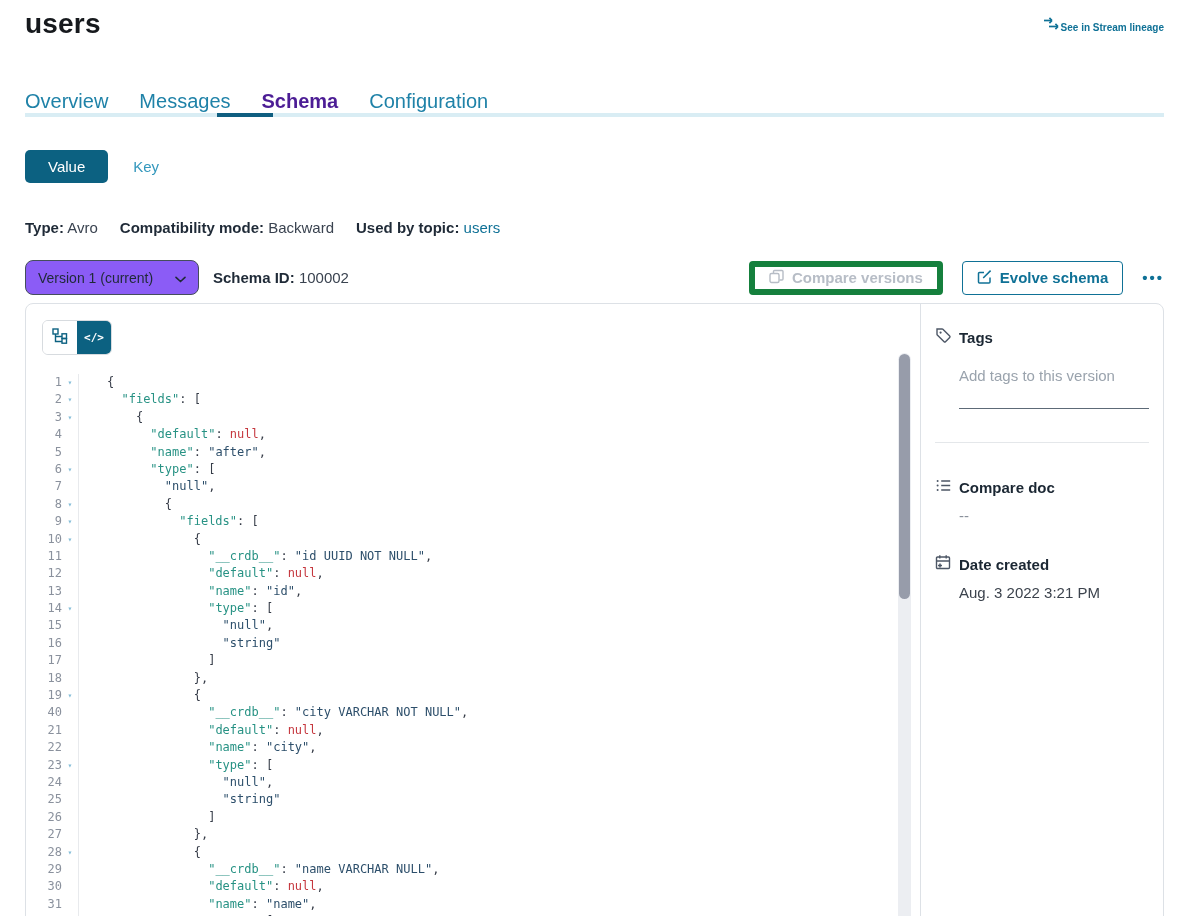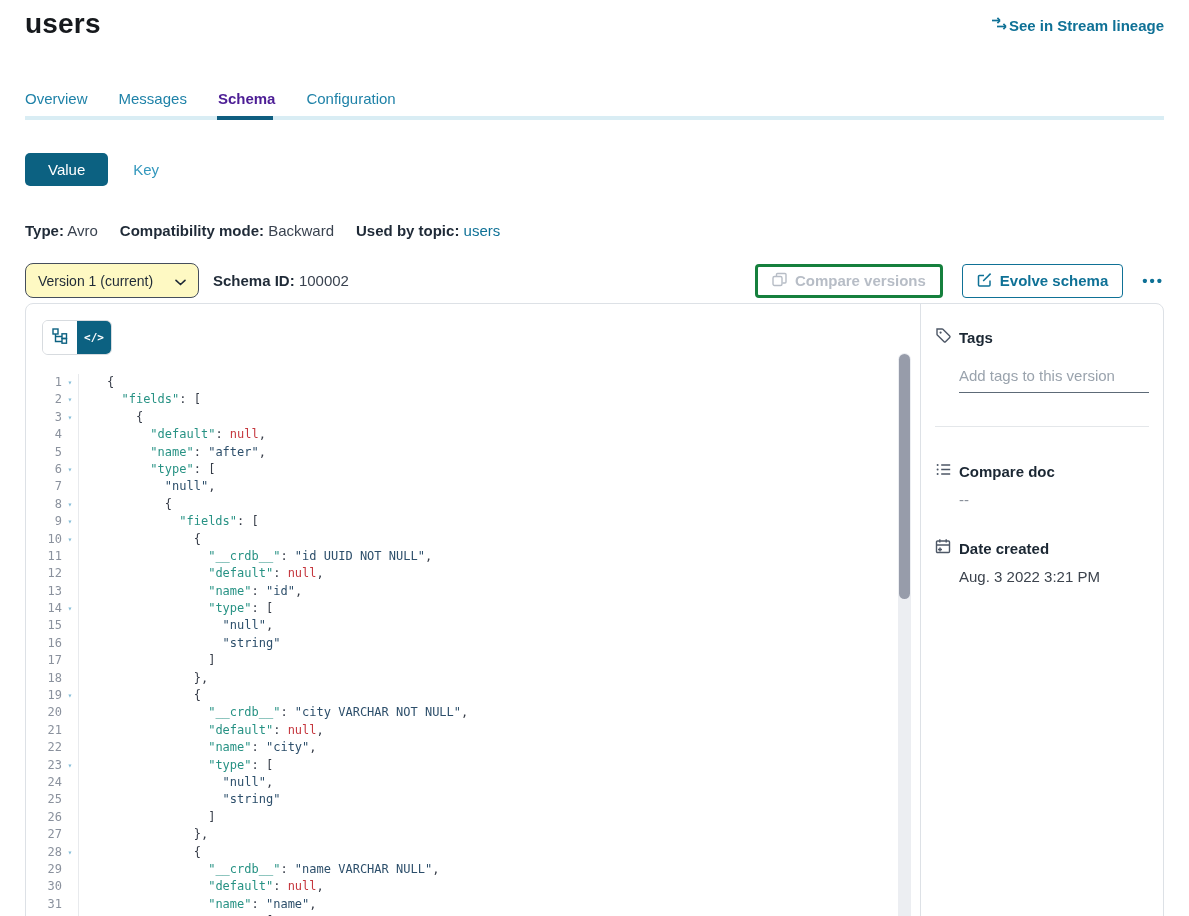--- a/index.html
+++ b/index.html
@@ -3,52 +3,52 @@
 <meta charset="utf-8">
 <style>
   * { margin:0; padding:0; box-sizing:border-box; }
   html,body { width:1189px; height:916px; overflow:hidden; background:#ffffff;
     font-family:"Liberation Sans", sans-serif; color:#1f2a37; }
   .page { padding:0 25px; position:relative; width:1189px; height:916px; }
 
   
   .header { display:flex; justify-content:space-between; align-items:flex-start; padding-top:8px; }
   .page-title { font-size:28px; font-weight:700; color:#16191d; letter-spacing:.2px; }
-  .lineage-link { display:flex; align-items:center; gap:1px; color:#0f7196; font-size:15px;
+  .lineage-link { display:flex; align-items:flex-end; gap:1px; color:#0f7196; font-size:10px;
     font-weight:600; margin-top:8px; cursor:pointer; }
 
   
   .tabs { display:flex; gap:31px; margin-top:50px; }
-  .tab { font-size:15px; color:#1f82a8; padding-bottom:9px; cursor:pointer; font-weight:400; }
+  .tab { font-size:20px; color:#1f82a8; padding-bottom:0; cursor:pointer; font-weight:400; }
   .tab.active { color:#4c1d95; font-weight:600; position:relative; }
   .tab-track { height:4px; background:#d9edf4; position:relative; width:1139px; }
   .tab-track .active-seg { position:absolute; left:192px; width:56px; height:4px; background:#0f5e80; }
 
   
   .vk-row { margin-top:33px; display:flex; align-items:center; gap:25px; }
   .value-btn { background:#0c6181; color:#fff; font-size:15px; padding:8px 23px; border:none;
     border-radius:5px; cursor:pointer; font-family:inherit; }
   .key-link { color:#3498bd; font-size:15px; cursor:pointer; }
 
   
   .meta-row { margin-top:36px; font-size:15px; display:flex; gap:22px; color:#3a4350; }
   .meta-item b { color:#1f2a37; font-weight:700; }
   .link { color:#0f7196; cursor:pointer; }
 
   
   .controls-row { margin-top:24px; display:flex; align-items:center; }
   .version-select { width:174px; height:35px; border:1px solid #454e5c; border-radius:8px;
     display:flex; align-items:center; justify-content:space-between; padding:0 12px;
-    font-size:14px; color:#1f2a37; cursor:pointer; background:#fef9c3; }
+    font-size:14px; color:#1f2a37; cursor:pointer; background:#8b5cf6; }
   .schema-id { margin-left:14px; font-size:15px; color:#3a4350; }
   .schema-id b { color:#1f2a37; font-weight:700; }
   .controls-right { margin-left:auto; display:flex; align-items:center; gap:19px; }
   .btn { height:34px; display:flex; align-items:center; gap:8px; padding:0 14px; font-size:15px;
     font-weight:600; border-radius:4px; background:#fff; font-family:inherit; cursor:pointer; }
-  .btn.disabled { color:#b7bdc6; border:3px solid #15803d; cursor:default; }
+  .btn.disabled { color:#b7bdc6; border:6px solid #15803d; cursor:default; }
   .btn.primary-outline { color:#0f7196; border:1px solid #0f7196; }
   .more-dots { color:#0f7196; font-size:15px; letter-spacing:2px; font-weight:700; cursor:pointer; }
 
   
   .panel { position:absolute; left:25px; top:303px; width:1139px; height:660px;
     border:1px solid #dde1e6; border-radius:8px; display:flex; background:#fff; }
   .code-pane { width:897px; position:relative; border-right:1px solid #dde1e6; overflow:hidden; }
 
   .view-toggle { display:inline-flex; margin:16px 0 0 16px; border-radius:6px; overflow:hidden;
     border:1px solid #d7dbdf; }
@@ -70,21 +70,21 @@
   .scrollbar-track { position:absolute; right:9px; top:49px; width:13px; height:calc(100% - 49px);
     background:#eceef2; border-radius:7px; }
   .scrollbar-thumb { position:absolute; left:1px; top:1px; width:11px; height:245px;
     background:#979caa; border-radius:6px; cursor:pointer; }
 
   
   .side-pane { flex:1; padding:23px 14px 0 14px; }
   .side-header { display:flex; align-items:center; gap:7px; font-size:15px; font-weight:700; color:#1b2733; }
   .side-header svg { flex:0 0 auto; }
   .tags-input { margin:16px 0 0 24px; width:190px; border:none; border-bottom:1px solid #5d6a77;
-    font-size:15px; padding:4px 0 8px 0; font-family:inherit; color:#1f2a37; outline:none; background:transparent; }
+    font-size:15px; padding:4px 0 24px 0; font-family:inherit; color:#1f2a37; outline:none; background:transparent; }
   .tags-input::placeholder { color:#9aa3ad; }
   .side-divider { height:1px; background:#e4e7ea; margin:33px 0 0 0; }
   .side-value { margin:10px 0 0 24px; font-size:15px; color:#3c434d; }
   .side-value.dim { color:#8a919b; }
   .mt-30 { margin-top:30px; } .mt-34 { margin-top:34px; }
 </style>
 </head>
 <body>
 
 <div class="page">
@@ -272,21 +272,21 @@
             <span class="gutter-num">18</span>
             <span class="gutter-fold"></span>
             <span class="code-content"><span class="tok-p">            },</span></span>
           </div>
           <div class="code-line">
             <span class="gutter-num">19</span>
             <span class="gutter-fold">▾</span>
             <span class="code-content"><span class="tok-p">            {</span></span>
           </div>
           <div class="code-line">
-            <span class="gutter-num">20</span>
+            <span class="gutter-num">40</span>
             <span class="gutter-fold"></span>
             <span class="code-content"><span class="tok-p">              </span><span class="tok-k">"__crdb__"</span><span class="tok-p">: </span><span class="tok-s">"city VARCHAR NOT NULL"</span><span class="tok-p">,</span></span>
           </div>
           <div class="code-line">
             <span class="gutter-num">21</span>
             <span class="gutter-fold"></span>
             <span class="code-content"><span class="tok-p">              </span><span class="tok-k">"default"</span><span class="tok-p">: </span><span class="tok-n">null</span><span class="tok-p">,</span></span>
           </div>
           <div class="code-line">
             <span class="gutter-num">22</span>

